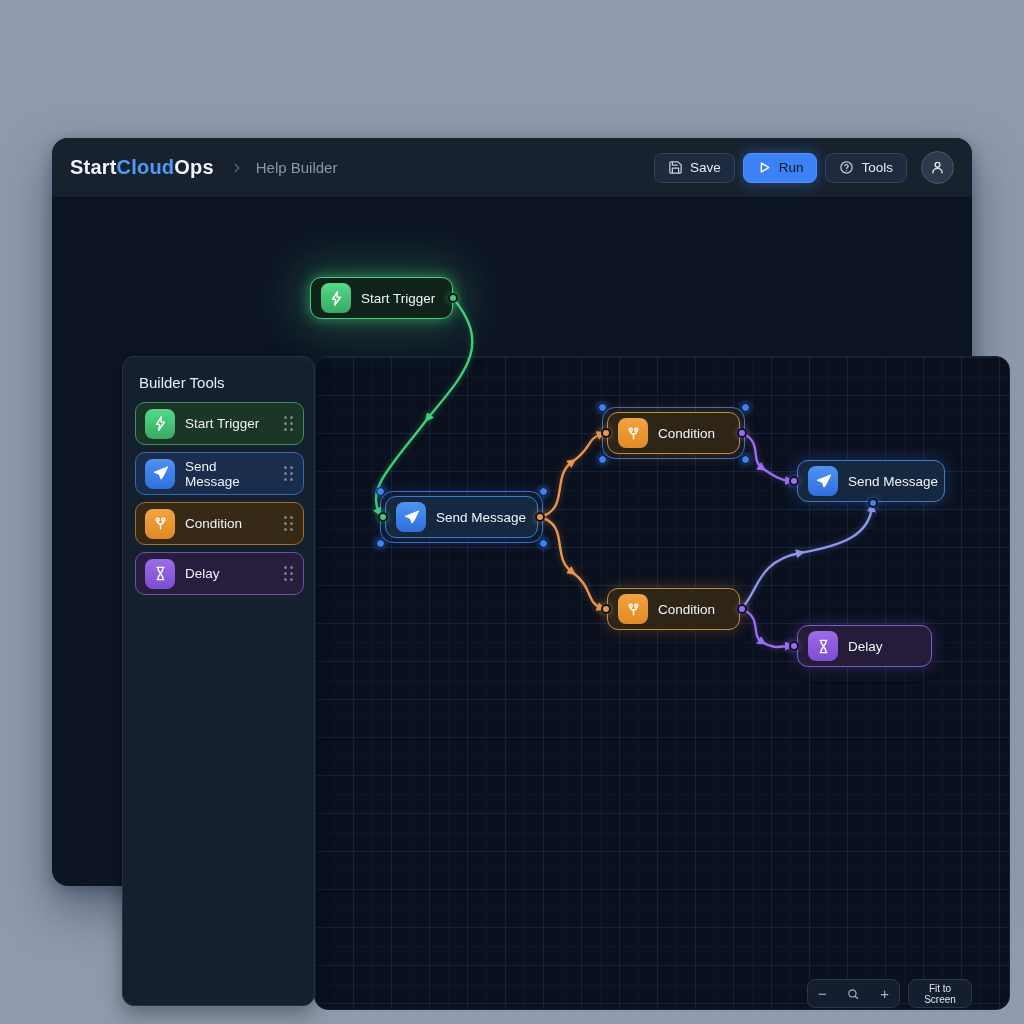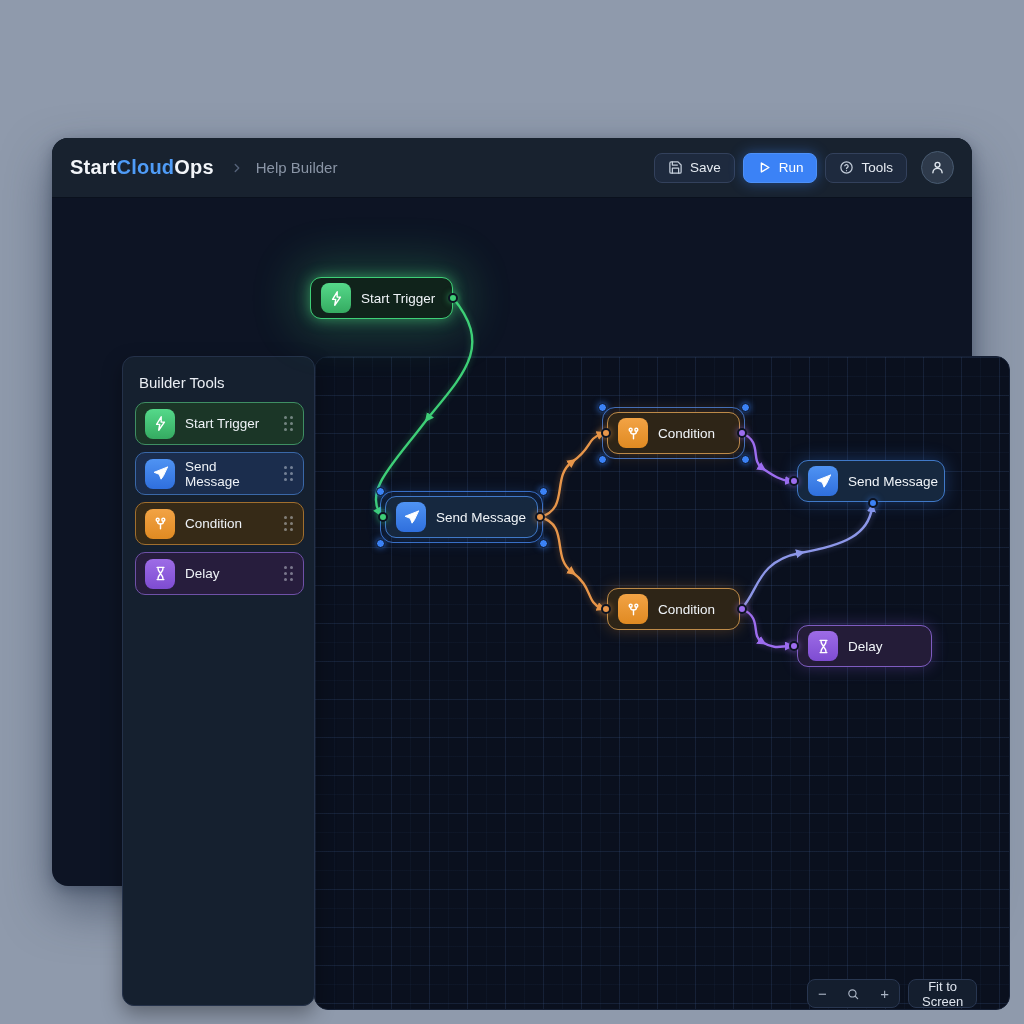--- a/index.html
+++ b/index.html
@@ -15,21 +15,21 @@
     border-radius:16px 16px 0 0;display:flex;align-items:center;padding:0 18px;
     border-bottom:1px solid #0a111d;}
   .brand{font-size:20px;font-weight:700;letter-spacing:.2px;color:#f2f5f9;white-space:nowrap;}
   .brand .cloud{color:#4f9cf7;}
   .crumb-sep{color:#56637a;margin:0 12px 0 16px;display:flex;align-items:center;}
   .crumb{color:#8a95a6;font-size:15px;}
   .topbar-right{margin-left:auto;display:flex;align-items:center;gap:8px;}
   .tb-btn{height:30px;display:flex;align-items:center;gap:7px;padding:0 13px;border-radius:8px;
     background:#1e2a3e;border:1px solid #33415c;color:#e6ebf2;font-size:13.5px;cursor:pointer;}
   .tb-btn svg{width:15px;height:15px;color:#c3cdda;}
-  .tb-btn.run{background:#3b82f6;border-color:#4d90f8;color:#ffffff;box-shadow:0 0 14px rgba(59,130,246,.45);}
+  .tb-btn.run{background:#3b82f6;border-color:#4d90f8;color:#0f172a;box-shadow:0 0 14px rgba(59,130,246,.45);}
   .tb-btn.run svg{color:#fff;}
   .avatar{width:33px;height:33px;border-radius:50%;background:#2e3a4b;border:1px solid #485a70;
     display:flex;align-items:center;justify-content:center;margin-left:6px;cursor:pointer;}
   .avatar svg{width:17px;height:17px;color:#dde4ec;}
 
   
   .canvas{position:absolute;left:262px;top:218px;width:696px;height:654px;background:#0a101e;
     border-radius:14px;border:1px solid #151f33;
     background-image:
       linear-gradient(rgba(92,130,200,.10) 1px,transparent 1px),
@@ -74,21 +74,21 @@
   .port{position:absolute;width:10px;height:10px;border-radius:50%;border:2px solid #0c1322;
     pointer-events:auto;cursor:crosshair;}
 
   
   .zoombar{position:absolute;left:755px;top:841px;width:93px;height:29px;background:#141e2e;
     border:1px solid #283650;border-radius:8px;display:flex;align-items:center;justify-content:space-around;}
   .zoombar .zbtn{color:#aab4c4;font-size:15px;cursor:pointer;line-height:1;background:none;border:none;
     display:flex;align-items:center;}
   .zoombar svg{width:14px;height:14px;color:#aab4c4;}
   .fitbtn{position:absolute;left:856px;top:841px;height:29px;padding:0 13px;background:#141e2e;
-    border:1px solid #283650;border-radius:8px;color:#dfe5ee;font-size:13px;display:flex;
+    border:1px solid #283650;border-radius:8px;color:#dfe5ee;font-size:10px;display:flex;
     align-items:center;cursor:pointer;}
 </style>
 </head>
 <body>
 
 <div class="frame">
 
   <div class="topbar">
     <div class="brand"><span>Start</span><span class="cloud">Cloud</span><span>Ops</span></div>
     <span class="crumb-sep">

